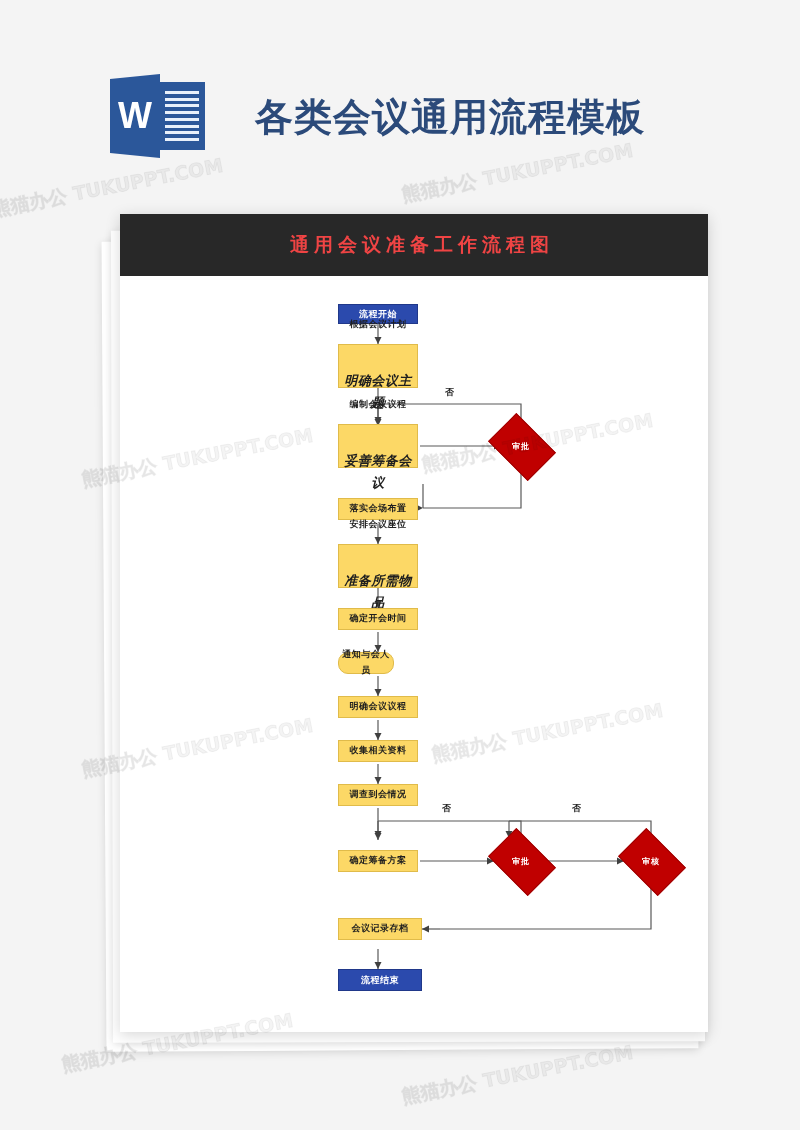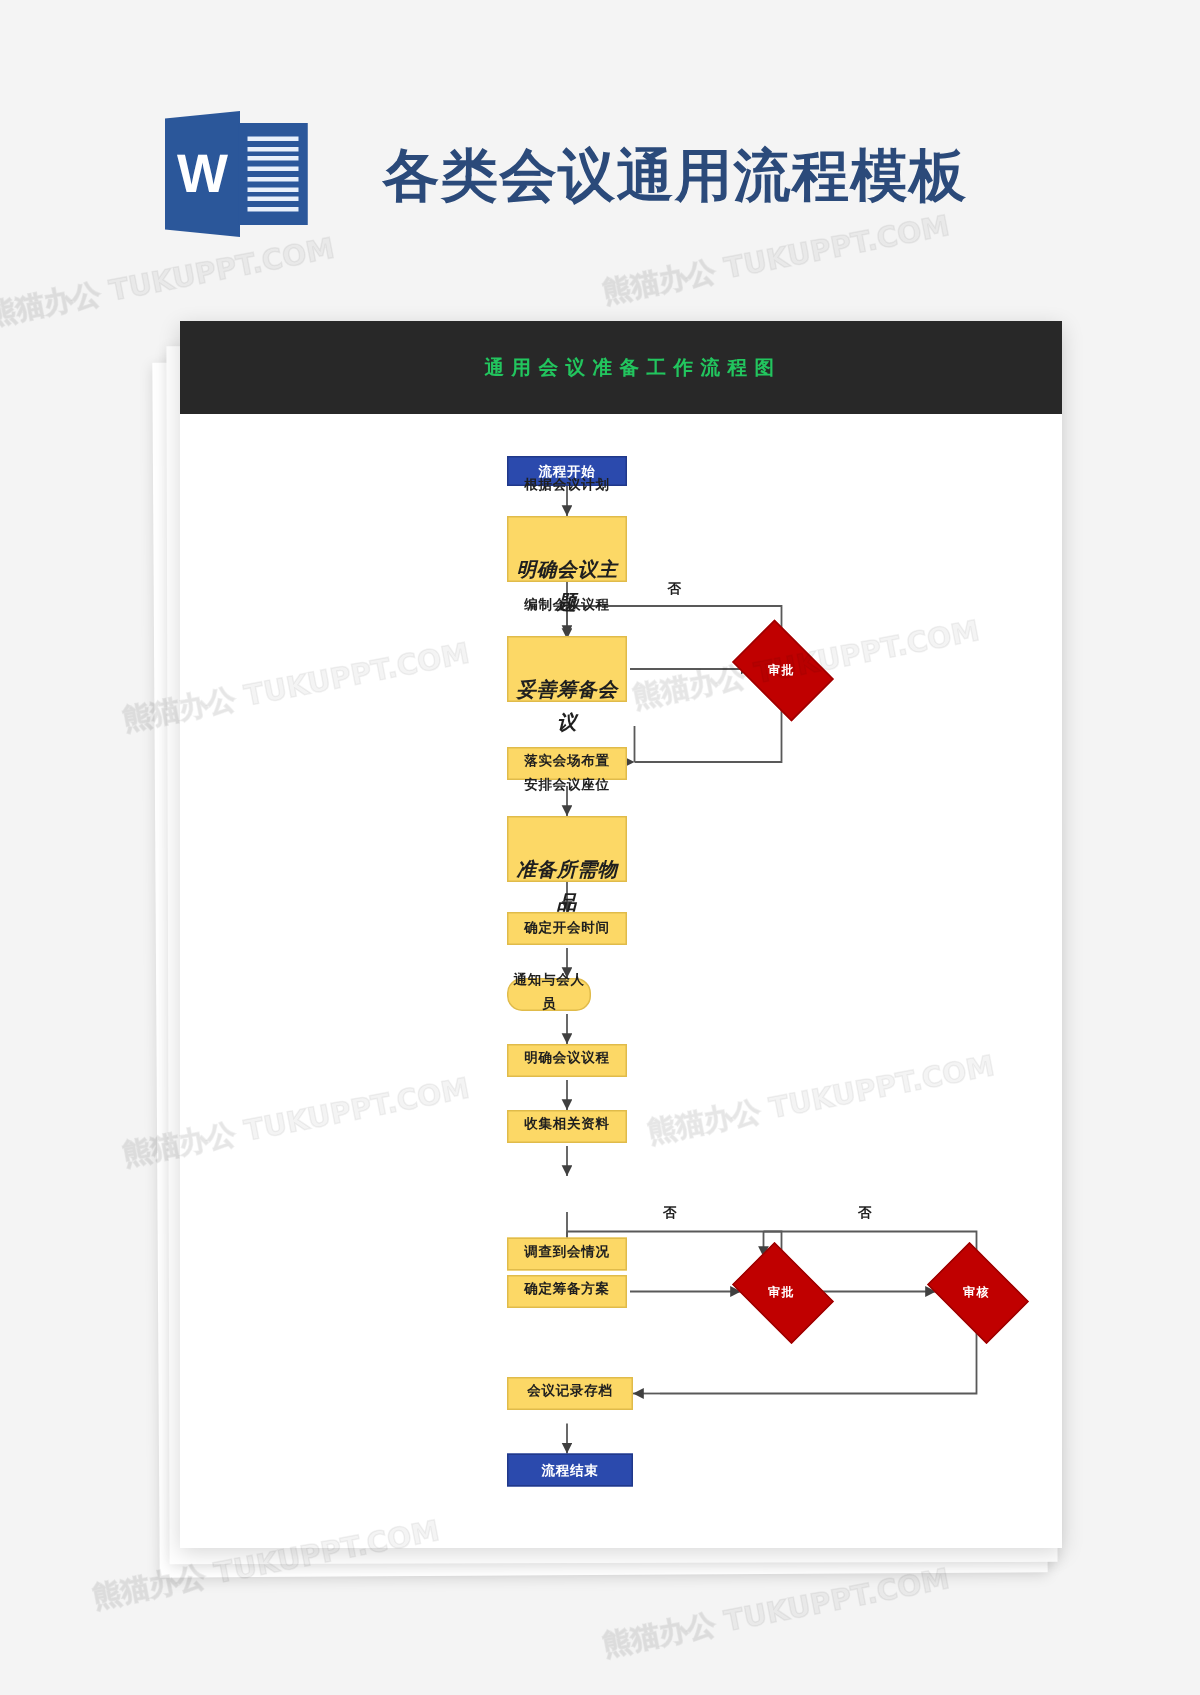--- a/index.html
+++ b/index.html
@@ -64,21 +64,21 @@
     background:#ffffff;
     box-shadow:0 3px 14px rgba(0,0,0,.16);
   }
 
   #page-banner{
     position:absolute;left:0;top:0;width:588px;height:62px;
     background:#282828;
     display:flex;align-items:center;justify-content:center;
   }
   #page-banner-title{
-    color:#22c55e;font-size:13px;letter-spacing:5px;font-weight:bold;
+    color:#ef4444;font-size:19px;letter-spacing:5px;font-weight:bold;
     font-family:"DejaVu Sans","Liberation Sans",sans-serif;
     margin-left:16px;
   }
 
   
   #flow-area{position:absolute;left:0;top:62px;width:588px;height:756px;padding-left:21px;}
   #flow-svg{position:absolute;left:0;top:0;}
 
   .node{
     position:absolute;box-sizing:border-box;
@@ -253,21 +253,21 @@
     </div>
 
     <div class="node node-step" style="left:218px;top:420px;width:80px;height:22px;">
       <span>明确会议议程</span>
     </div>
 
     <div class="node node-step" style="left:218px;top:464px;width:80px;height:22px;">
       <span>收集相关资料</span>
     </div>
 
-    <div class="node node-step" style="left:218px;top:508px;width:80px;height:22px;margin-top:41px;">
+    <div class="node node-step" style="left:218px;top:508px;width:80px;height:22px;">
       <span>调查到会情况</span>
     </div>
 
     <div class="node node-step" style="left:218px;top:574px;width:80px;height:22px;">
       <span>确定筹备方案</span>
     </div>
 
     <div class="node node-decision" style="left:374px;top:566px;width:54px;height:38px;">
       <div class="diamond-shape"></div>
       <span class="diamond-label">审批</span>

